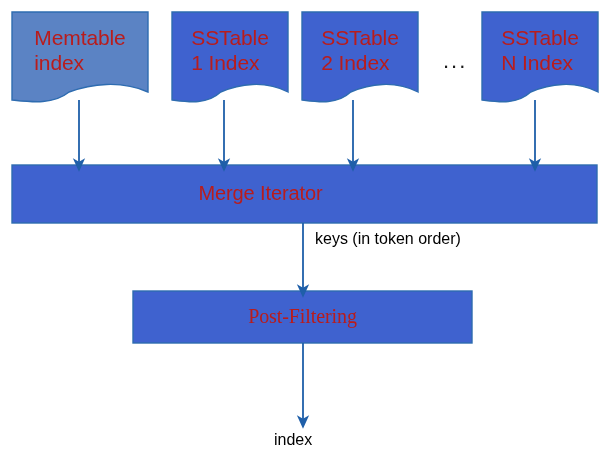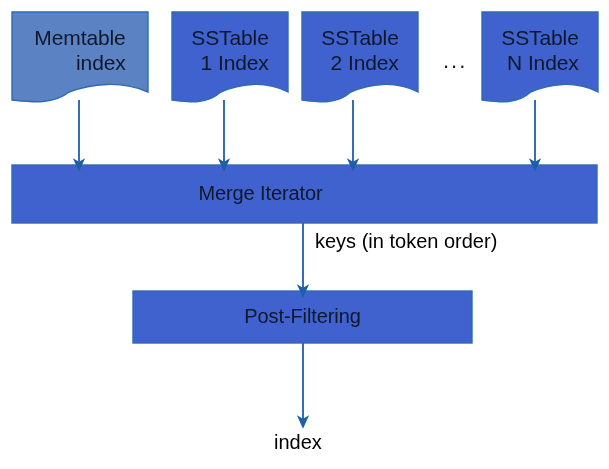--- a/index.html
+++ b/index.html
@@ -22,40 +22,40 @@
     left: 0;
     top: 0;
     width: 609px;
     height: 469px;
   }
   .node-label {
     position: absolute;
     display: flex;
     align-items: center;
     justify-content: center;
-    text-align: right;
-    color: #0f172a;
+    text-align: left;
+    color: #b91c1c;
     font-family: "Liberation Sans", sans-serif;
     font-size: 21px;
     line-height: 1.18;
     letter-spacing: -0.1px;
     white-space: pre-line;
     pointer-events: none;
   }
   .flag-label {
     font-size: 21px;
   }
   .bar-label {
     font-size: 20px;
   }
   .edge-text {
     position: absolute;
     color: #000000;
     font-family: "Liberation Sans", sans-serif;
-    font-size: 20px;
+    font-size: 16px;
     white-space: nowrap;
   }
   .ellipsis-text {
     position: absolute;
     color: #1a1a1a;
     font-family: "Liberation Sans", sans-serif;
     font-size: 22px;
     letter-spacing: 2px;
     white-space: nowrap;
   }
@@ -95,18 +95,18 @@
 1 Index</div>
   <div class="node-label flag-label" id="lbl-src-2" style="left: 302px; top: 12px; width: 116px; height: 78px;">SSTable
 2 Index</div>
   <div class="node-label flag-label" id="lbl-src-3" style="left: 482px; top: 12px; width: 116px; height: 78px;">SSTable
 N Index</div>
 
   <div class="ellipsis-text" id="lbl-ellipsis" style="left: 443px; top: 48px;">...</div>
 
   <div class="node-label bar-label" id="lbl-merge" style="left: 12px; top: 165px; width: 497px; height: 58px;">Merge Iterator</div>
 
-  <div class="node-label bar-label" id="lbl-postfilter" style="left: 133px; top: 291px; width: 339px; height: 52px;">Post-Filtering</div>
+  <div class="node-label bar-label" id="lbl-postfilter" style="left: 133px; top: 291px; width: 339px; height: 52px; font-family: Liberation Serif, serif;">Post-Filtering</div>
 
   <div class="edge-text" id="lbl-edge-0" style="left: 315px; top: 230px;">keys (in token order)</div>
   <div class="edge-text" id="lbl-edge-1" style="left: 274px; top: 431px;">index</div>
 
 </div>
 
 </body></html>

